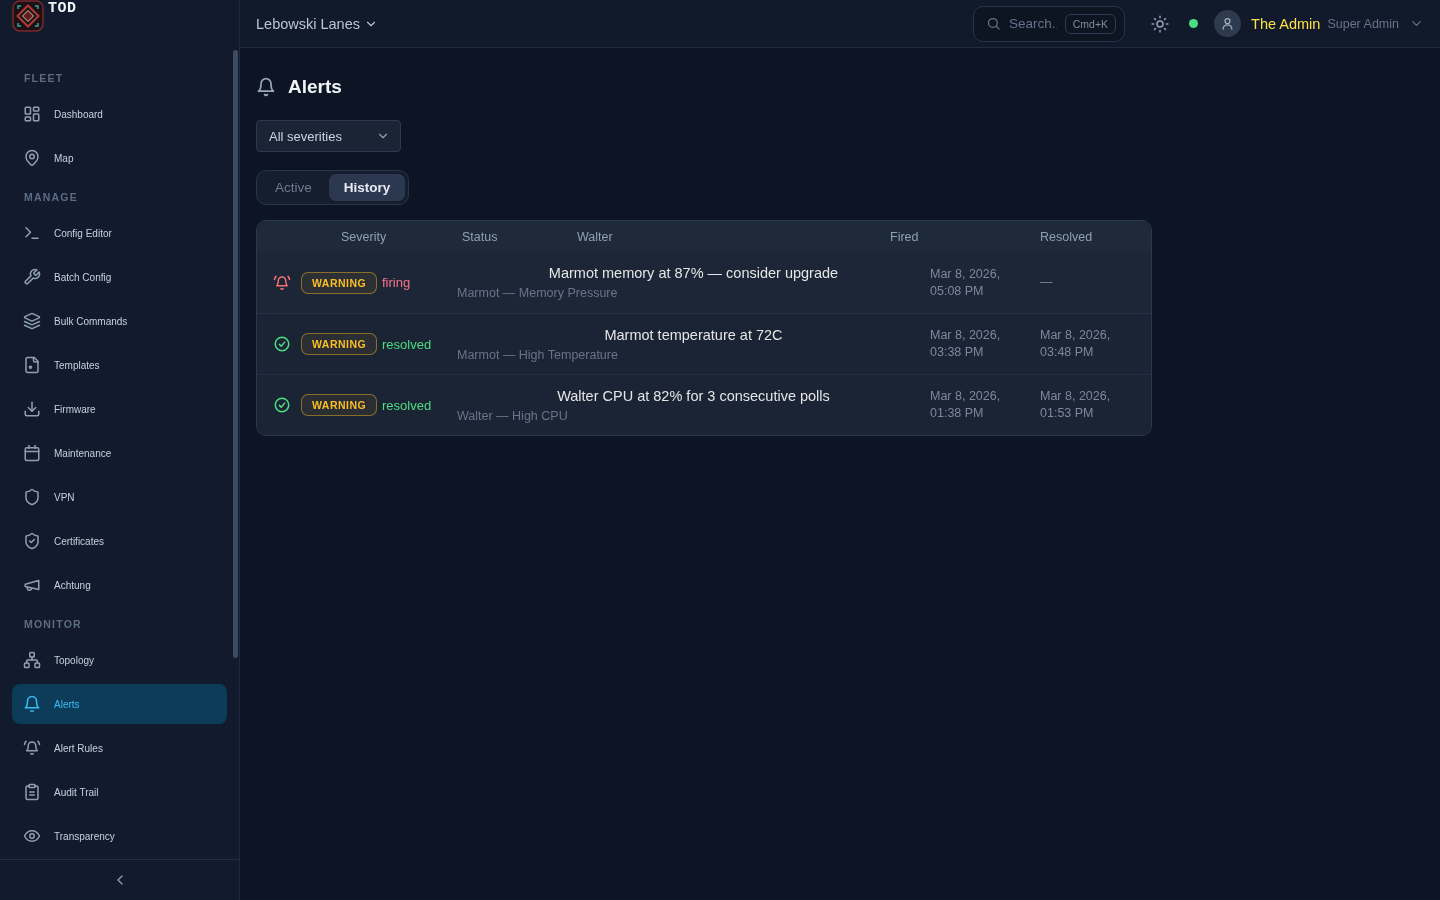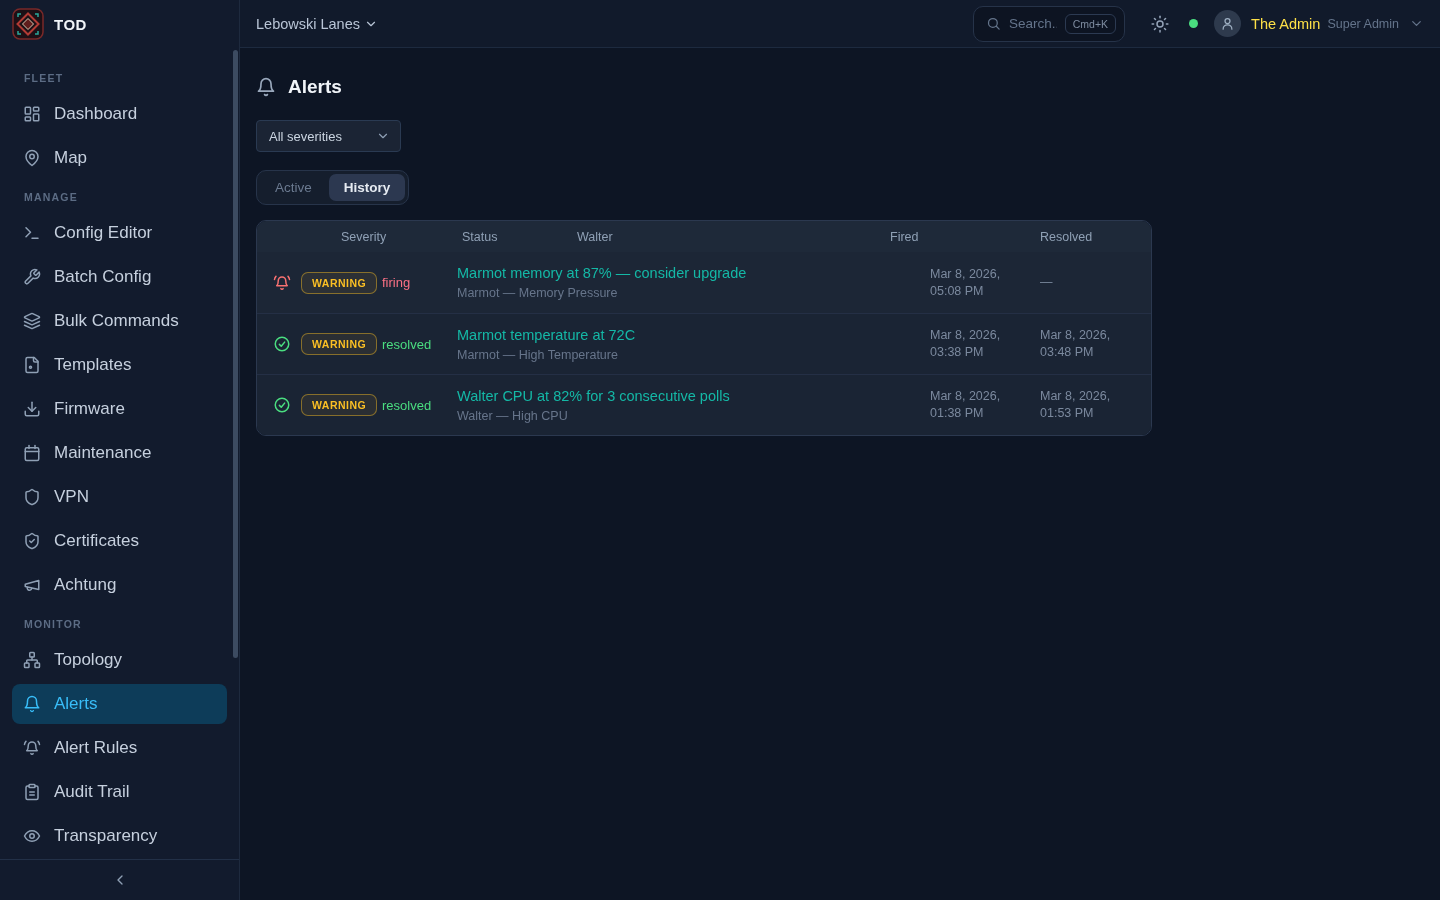--- a/index.html
+++ b/index.html
@@ -12,33 +12,33 @@
   }
   svg { display:block; }
 
   
   .sidebar {
     position:absolute; left:0; top:0; bottom:0; width:240px;
     background:#121b2d;
     border-right:1px solid #1e2a3e;
     display:flex; flex-direction:column;
   }
-  .logo-row { height:48px; flex:none; display:flex; align-items:center; gap:10px; padding:0 12px; }
+  .logo-row { height:48px; flex:none; display:flex; gap:4px; padding:0 12px;font-family:Liberation Mono, monospace; }
   .logo-badge { width:32px; height:32px; flex:none; }
   .logo-text { font-size:15px; font-weight:bold; letter-spacing:.5px; color:#f1f5f9; }
   .nav { flex:1 1 auto; padding:24px 12px 0; overflow:hidden; }
   .nav-section-label {
     height:14px; padding-left:12px; margin-bottom:8px;
     font-size:10.5px; font-weight:bold; letter-spacing:1.2px; color:#5c6c84;
   }
   .nav-section + .nav-section { margin-top:13px; }
   .nav-item {
     height:40px; margin-bottom:4px; border-radius:8px;
     display:flex; align-items:center; gap:13px; padding:0 11px;
-    color:#c6d0de; font-size:17px; cursor:pointer;
+    color:#c6d0de; font-size:10px; cursor:pointer;
   }
   .nav-item .nv-icon { width:18px; height:18px; color:#8fa0b5; flex:none; }
   .nav-item.active { background:#0d3c59; color:#38bdf8; }
   .nav-item.active .nv-icon { color:#38bdf8; }
   .sidebar-scrollbar {
     position:absolute; right:1px; top:50px; width:5px; height:608px;
     background:#3c4b61; border-radius:3px;
   }
   .collapse-row {
     flex:none; height:41px; border-top:1px solid #223047;
@@ -113,21 +113,21 @@
   .row-state-icon.resolved { color:#4ade80; }
   .badge-warning {
     display:inline-block; justify-self:start;
     font-size:10.5px; font-weight:bold; letter-spacing:.5px; color:#fbbf24;
     border:1px solid rgba(251,191,36,.45); background:rgba(251,191,36,.07);
     border-radius:7px; padding:4px 10px;
   }
   .status-text { font-size:13px; }
   .status-text.firing { color:#fb7185; }
   .status-text.resolved { color:#4ade80; }
-  .cell-details .d-title { font-size:14.5px; color:#14b8a6; }
+  .cell-details .d-title { font-size:14.5px; color:#e5e5e5;text-align:center; }
   .cell-details .d-sub { margin-top:5px; font-size:12.5px; color:#67758b; }
   .cell-date { font-size:12.5px; color:#7b899e; line-height:1.35; padding-right:24px; }
 </style>
 </head>
 <body>
 
 <aside class="sidebar">
   <div class="logo-row">
     <span class="logo-badge">
       <svg viewBox="0 0 32 32" width="32" height="32">

